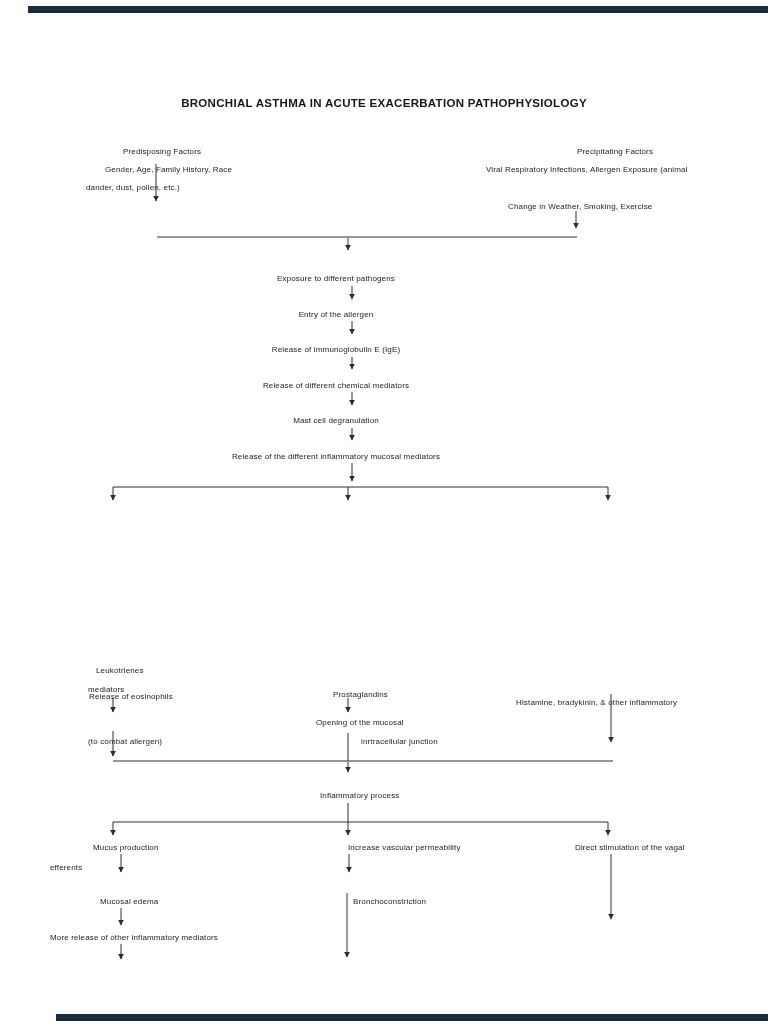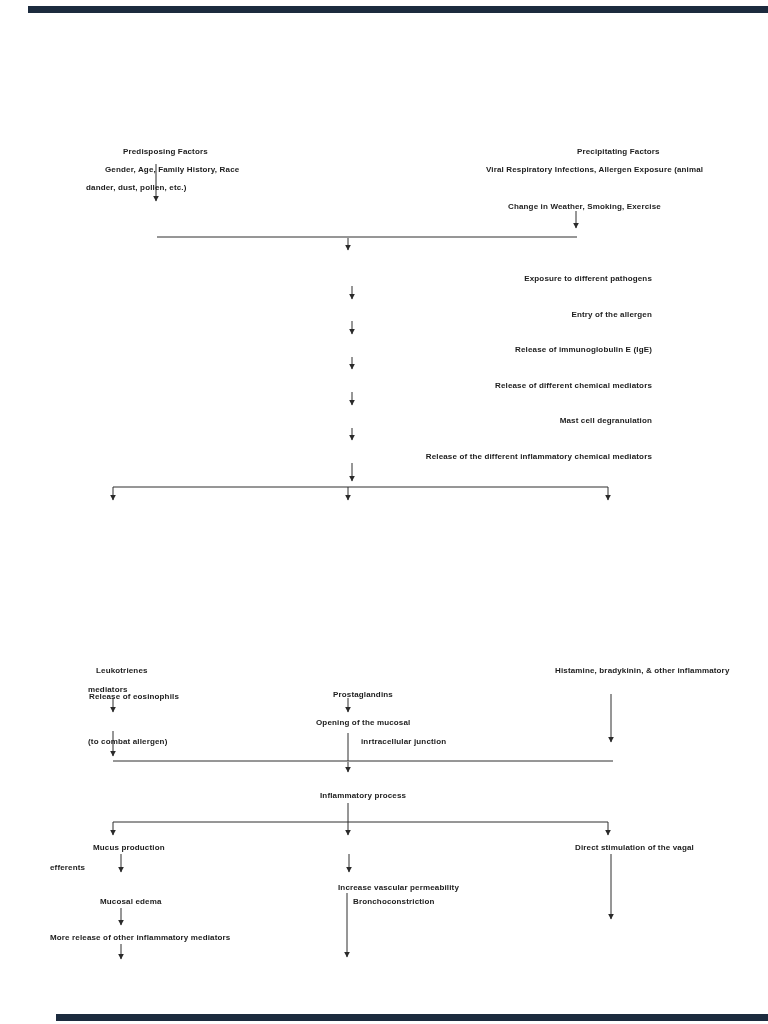--- a/index.html
+++ b/index.html
@@ -4,28 +4,28 @@
 <style>
   html,body{margin:0;padding:0;background:#ffffff;}
   .page{
     position:relative;width:768px;height:1024px;background:#ffffff;overflow:hidden;
     font-family:"Liberation Sans", sans-serif;color:#1c1c1c;
   }
   .bar{position:absolute;background:#1c2b3e;height:7px;}
   .bar-top{left:28px;right:0;top:6px;}
   .bar-bottom{left:56px;right:0;top:1014px;}
   .t{
-    position:absolute;font-size:8px;font-weight:700;letter-spacing:.15px;
+    position:absolute;font-size:8px;font-weight:400;letter-spacing:.15px;
     white-space:nowrap;line-height:10px;color:#1c1c1c;
   }
   .title{
     position:absolute;left:0;width:768px;top:97px;text-align:center;
     font-size:11.5px;font-weight:700;letter-spacing:.3px;color:#161616;
   }
-  .cascade-row{left:52px;width:600px;text-align:right;}
+  .cascade-row{left:36px;width:600px;text-align:center;}
   svg.connectors{position:absolute;left:0;top:0;}
   svg.connectors line{stroke:#2f2f2f;stroke-width:1;}
 </style>
 </head>
 <body>
 
 <div class="page">
 
   <div class="bar bar-top"></div>
   <div class="bar bar-bottom"></div>
@@ -71,52 +71,53 @@
     <line x1="608" y1="822" x2="608" y2="835" marker-end="url(#ah)"></line>
 
     <line x1="121" y1="854" x2="121" y2="872" marker-end="url(#ah)"></line>
     <line x1="349" y1="854" x2="349" y2="872" marker-end="url(#ah)"></line>
     <line x1="611" y1="854" x2="611" y2="919" marker-end="url(#ah)"></line>
     <line x1="121" y1="908" x2="121" y2="925" marker-end="url(#ah)"></line>
     <line x1="347" y1="893" x2="347" y2="957" marker-end="url(#ah)"></line>
     <line x1="121" y1="944" x2="121" y2="959" marker-end="url(#ah)"></line>
   </svg>
 
+  <div class="title">BRONCHIAL ASTHMA IN ACUTE EXACERBATION PATHOPHYSIOLOGY</div>
 
   <span class="t" style="left:123px;top:147px;">Predisposing Factors</span>
   <span class="t" style="left:105px;top:165px;">Gender, Age, Family History, Race</span>
   <span class="t" style="left:86px;top:183px;text-align:right;">dander, dust, pollen, etc.)</span>
 
   <span class="t" style="left:577px;top:147px;">Precipitating Factors</span>
   <span class="t" style="left:486px;top:165px;">Viral Respiratory Infections, Allergen Exposure (animal</span>
   <span class="t" style="left:508px;top:202px;">Change in Weather, Smoking, Exercise</span>
 
   <span class="t cascade-row" style="top:274px;">Exposure to different pathogens</span>
   <span class="t cascade-row" style="top:310px;">Entry of the allergen</span>
   <span class="t cascade-row" style="top:345px;">Release of immunoglobulin E (IgE)</span>
   <span class="t cascade-row" style="top:381px;">Release of different chemical mediators</span>
   <span class="t cascade-row" style="top:416px;">Mast cell degranulation</span>
-  <span class="t cascade-row" style="top:452px;">Release of the different inflammatory chemical mediators</span>
+  <span class="t cascade-row" style="top:452px;">Release of the different inflammatory mucosal mediators</span>
 
   <span class="t" style="left:96px;top:666px;">Leukotrienes</span>
   <span class="t" style="left:88px;top:685px;">mediators</span>
   <span class="t" style="left:89px;top:692px;">Release of eosinophils</span>
   <span class="t" style="left:88px;top:737px;">(to combat allergen)</span>
 
   <span class="t" style="left:333px;top:666px;margin-top:24px;">Prostaglandins</span>
   <span class="t" style="left:316px;top:718px;">Opening of the mucosal</span>
   <span class="t" style="left:361px;top:737px;">inrtracellular junction</span>
 
-  <span class="t" style="left:516px;top:666px;margin-left:39px;">Histamine, bradykinin, &amp; other inflammatory</span>
+  <span class="t" style="left:516px;top:698px;">Histamine, bradykinin, &amp; other inflammatory</span>
 
   <span class="t" style="left:320px;top:791px;">Inflammatory process</span>
 
   <span class="t" style="left:93px;top:843px;">Mucus production</span>
   <span class="t" style="left:50px;top:863px;">efferents</span>
-  <span class="t" style="left:338px;top:843px;margin-top:40px;">Increase vascular permeability</span>
+  <span class="t" style="left:348px;top:843px;">Increase vascular permeability</span>
   <span class="t" style="left:575px;top:843px;">Direct stimulation of the vagal</span>
 
   <span class="t" style="left:100px;top:897px;">Mucosal edema</span>
   <span class="t" style="left:353px;top:897px;">Bronchoconstriction</span>
 
   <span class="t" style="left:50px;top:933px;">More release of other inflammatory mediators</span>
 
 </div>
 
 </body></html>

